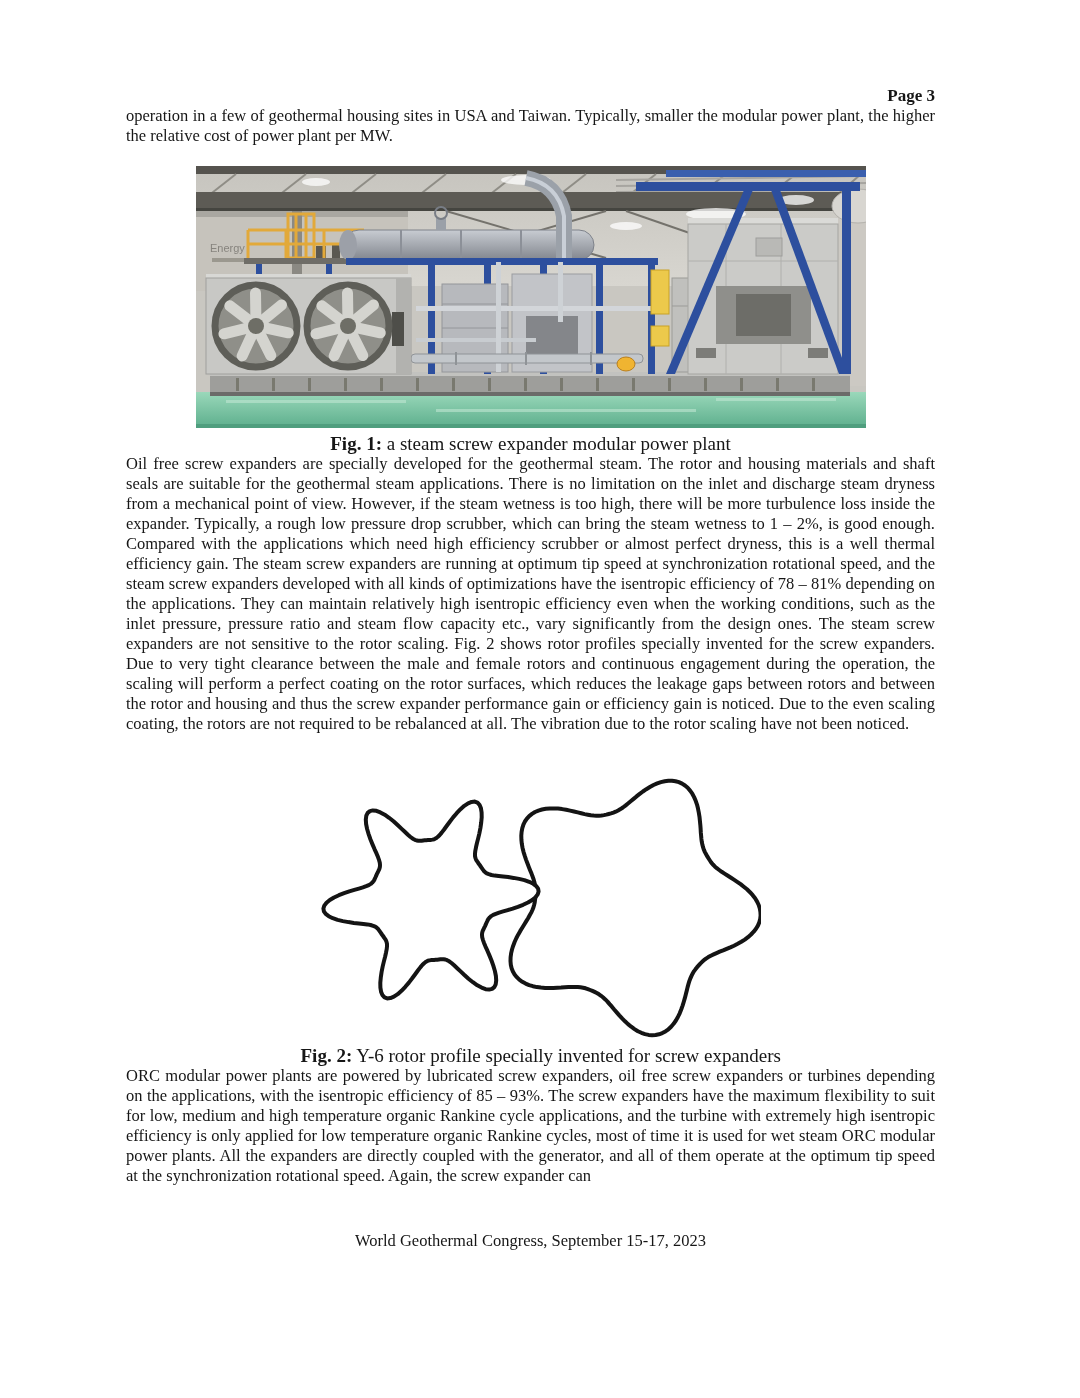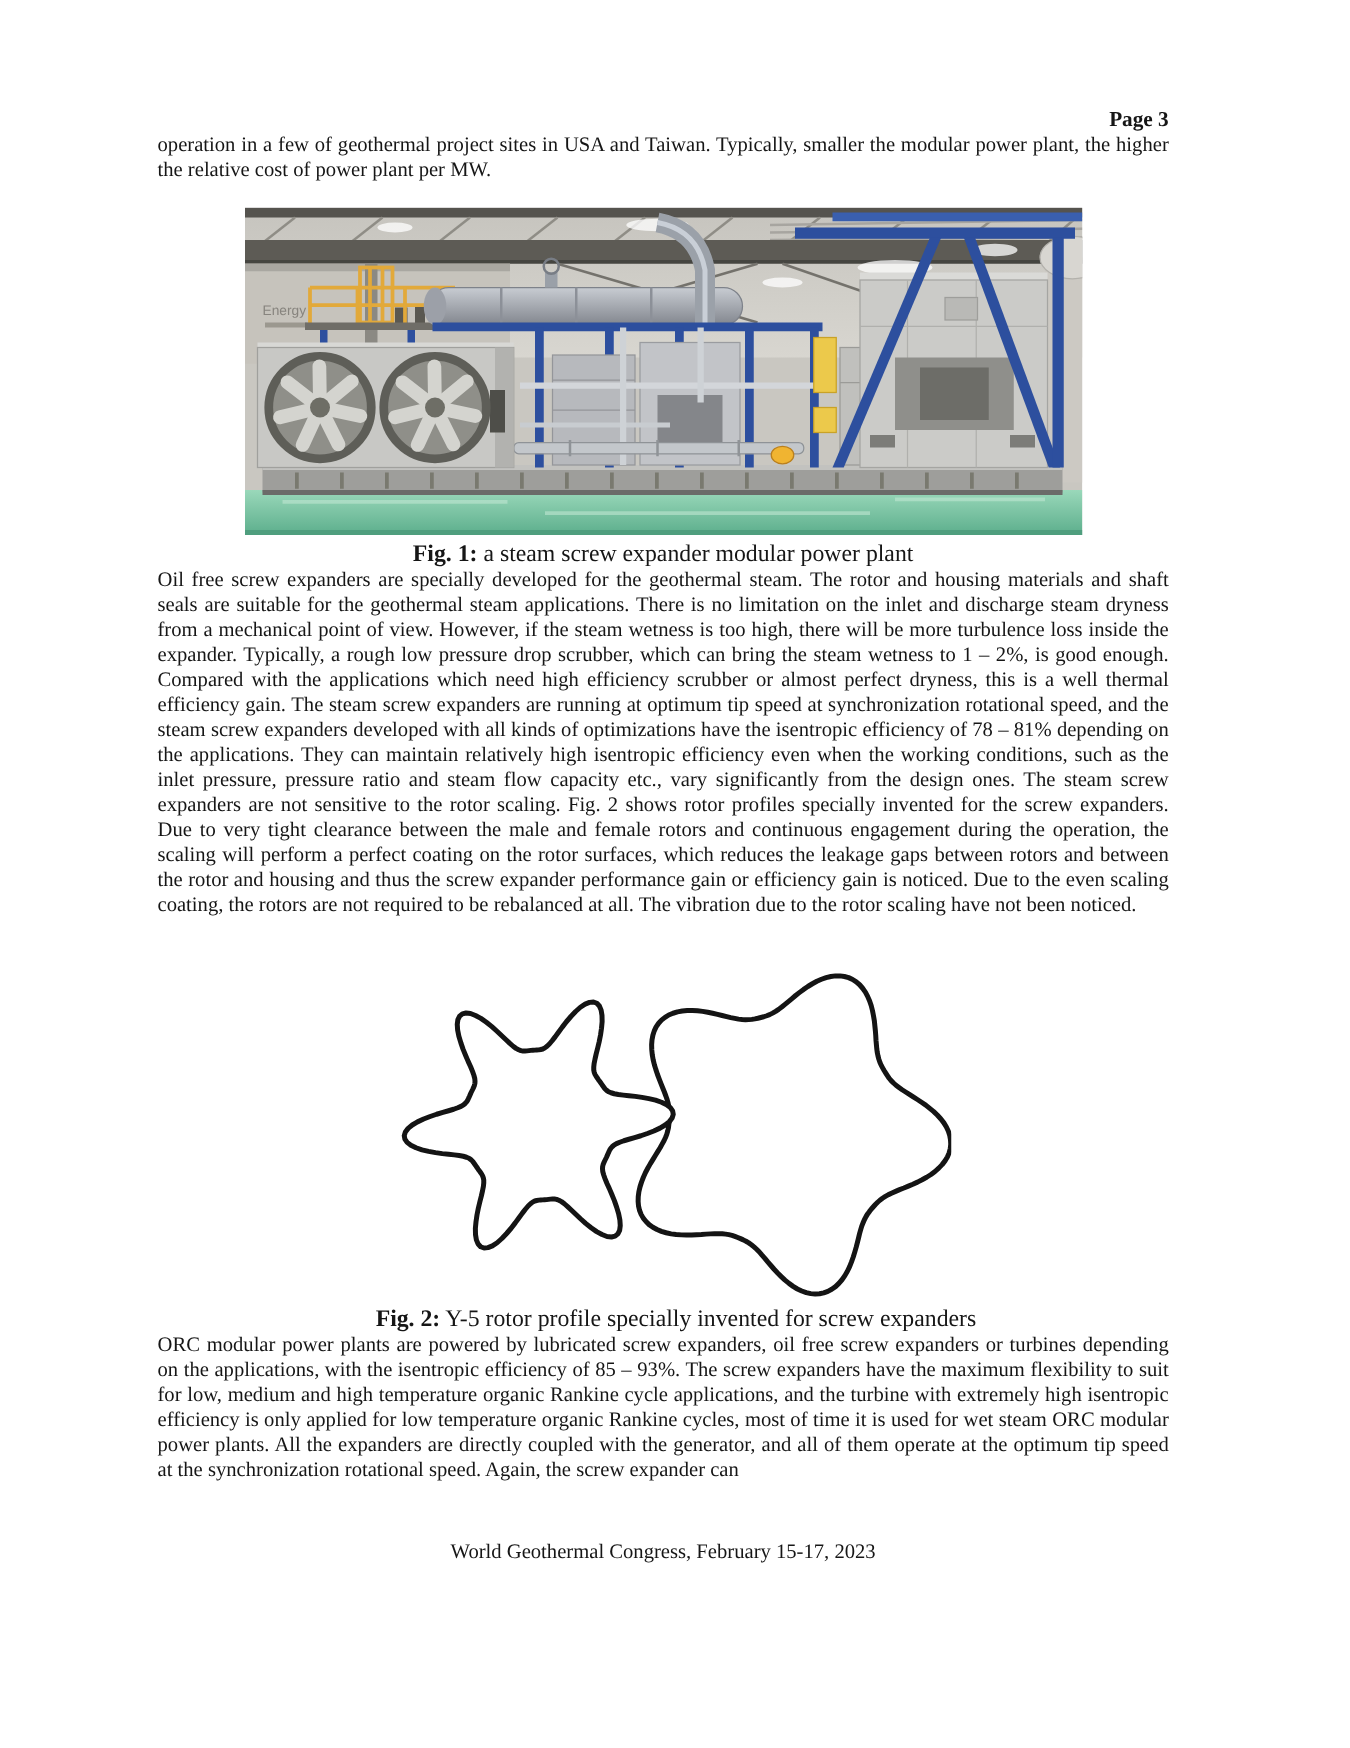--- a/index.html
+++ b/index.html
@@ -51,21 +51,21 @@
     line-height:20px;
   }
 </style>
 </head>
 <body>
 
 <div class="page">
 
   <div class="page-number">Page 3</div>
 
-  <p class="para intro">operation in a few of geothermal project sites in USA and Taiwan. Typically, smaller the modular power plant, the higher the relative cost of power plant per MW.</p>
+  <p class="para intro">operation in a few of geothermal housing sites in USA and Taiwan. Typically, smaller the modular power plant, the higher the relative cost of power plant per MW.</p>
 
   <figure class="figure fig1">
     <div class="photo">
 
       <svg width="670" height="262" viewBox="0 0 670 262">
         <defs>
           <linearGradient id="gCeil" x1="0" y1="0" x2="0" y2="1">
             <stop offset="0" stop-color="#c6c4be"></stop>
               <stop offset="1" stop-color="#d8d6d0"></stop>
           </linearGradient>
@@ -268,21 +268,21 @@
   </figure>
 
   <p class="para body-para">Oil free screw expanders are specially developed for the geothermal steam. The rotor and housing materials and shaft seals are suitable for the geothermal steam applications. There is no limitation on the inlet and discharge steam dryness from a mechanical point of view. However, if the steam wetness is too high, there will be more turbulence loss inside the expander. Typically, a rough low pressure drop scrubber, which can bring the steam wetness to 1 – 2%, is good enough. Compared with the applications which need high efficiency scrubber or almost perfect dryness, this is a well thermal efficiency gain.  The steam screw expanders are running at optimum tip speed at synchronization rotational speed, and the steam screw expanders developed with all kinds of optimizations have the isentropic efficiency of 78 – 81% depending on the applications. They can maintain relatively high isentropic efficiency even when the working conditions, such as the inlet pressure, pressure ratio and steam flow capacity etc., vary significantly from the design ones. The steam screw expanders are not sensitive to the rotor scaling. Fig. 2 shows rotor profiles specially invented for the screw expanders. Due to very tight clearance between the male and female rotors and continuous engagement during the operation, the scaling will perform a perfect coating on the rotor surfaces, which reduces the leakage gaps between rotors and between the rotor and housing and thus the screw expander performance gain or efficiency gain is noticed. Due to the even scaling coating, the rotors are not required to be rebalanced at all. The vibration due to the rotor scaling have not been noticed.</p>
 
   <figure class="figure fig2">
     <svg id="rotor-svg" width="460" height="280" viewBox="0 0 460 280">
       <path id="rotor-female" fill="#ffffff" stroke="#141414" stroke-width="4" stroke-linejoin="round" d="M457.7,145.0L458.8,148.5L459.4,151.9L459.6,155.4L459.2,158.9L458.3,162.3L456.9,165.6L455.0,168.7L452.7,171.7L450.0,174.5L447.0,177.2L443.8,179.6L440.3,181.8L436.7,183.8L433.0,185.7L429.3,187.4L425.7,188.9L422.1,190.4L418.7,191.7L415.5,193.1L412.6,194.4L409.8,195.7L407.3,197.1L405.0,198.6L402.9,200.2L401.1,201.8L399.3,203.6L397.7,205.4L396.1,207.2L394.6,209.1L393.1,211.1L391.8,213.3L390.6,215.6L389.5,218.1L388.4,220.9L387.5,223.9L386.6,227.1L385.8,230.5L384.9,234.1L383.9,237.9L382.8,241.7L381.6,245.6L380.2,249.5L378.7,253.3L376.9,257.0L374.9,260.5L372.6,263.8L370.1,266.7L367.4,269.3L364.4,271.4L361.3,273.1L358.0,274.3L354.6,275.0L351.1,275.2L347.6,274.9L344.0,274.1L340.4,272.8L336.9,271.2L333.5,269.1L330.2,266.7L327.0,264.1L324.0,261.3L321.1,258.4L318.3,255.4L315.7,252.4L313.2,249.5L310.9,246.7L308.6,244.1L306.5,241.6L304.3,239.4L302.2,237.5L300.1,235.8L298.0,234.3L295.8,233.0L293.6,231.9L291.4,230.9L289.2,230.0L286.9,229.1L284.6,228.3L282.1,227.7L279.5,227.3L276.8,227.0L273.8,226.9L270.7,226.9L267.4,227.1L263.8,227.3L260.1,227.6L256.3,227.8L252.3,228.0L248.2,228.0L244.1,227.9L239.9,227.6L235.9,227.1L231.9,226.2L228.1,225.1L224.6,223.6L221.3,221.8L218.3,219.7L215.8,217.2L213.6,214.5L211.9,211.5L210.6,208.2L209.8,204.7L209.5,201.1L209.6,197.3L210.1,193.4L211.0,189.5L212.2,185.7L213.7,181.8L215.4,178.0L217.3,174.4L219.3,170.9L221.4,167.5L223.4,164.2L225.3,161.1L227.1,158.2L228.7,155.3L230.2,152.6L231.4,150.0L232.4,147.5L233.1,145.0L233.7,142.6L234.0,140.1L234.3,137.7L234.5,135.3L234.6,132.8L234.6,130.4L234.5,127.9L234.1,125.3L233.5,122.6L232.7,119.7L231.7,116.8L230.5,113.6L229.2,110.4L227.8,106.9L226.4,103.3L225.0,99.6L223.7,95.7L222.5,91.8L221.5,87.7L220.8,83.7L220.4,79.7L220.3,75.7L220.6,71.9L221.3,68.2L222.4,64.7L223.9,61.5L225.9,58.6L228.2,56.1L231.0,53.9L234.0,52.0L237.4,50.6L241.0,49.5L244.8,48.8L248.8,48.4L252.9,48.4L257.0,48.6L261.1,49.1L265.2,49.8L269.1,50.6L273.0,51.5L276.7,52.4L280.3,53.3L283.6,54.1L286.8,54.7L289.8,55.3L292.7,55.6L295.4,55.8L298.0,55.7L300.5,55.5L302.9,55.1L305.3,54.6L307.7,54.0L310.0,53.4L312.4,52.6L314.7,51.7L317.1,50.5L319.5,49.1L321.9,47.5L324.4,45.6L327.0,43.5L329.7,41.3L332.6,38.9L335.5,36.4L338.7,33.9L341.9,31.5L345.3,29.2L348.9,27.0L352.5,25.0L356.2,23.4L359.9,22.1L363.7,21.2L367.4,20.7L371.0,20.7L374.5,21.2L377.9,22.1L381.1,23.6L384.0,25.5L386.7,27.8L389.1,30.6L391.3,33.7L393.1,37.1L394.7,40.8L396.0,44.6L397.0,48.6L397.8,52.7L398.5,56.8L398.9,60.8L399.3,64.7L399.6,68.5L399.8,72.2L400.1,75.6L400.4,78.9L400.8,81.9L401.4,84.8L402.1,87.4L402.9,89.8L403.9,92.1L405.1,94.3L406.3,96.4L407.6,98.5L408.9,100.5L410.3,102.6L411.9,104.5L413.8,106.4L415.8,108.2L418.2,110.0L420.7,111.8L423.5,113.6L426.5,115.5L429.6,117.5L432.9,119.6L436.2,121.8L439.6,124.1L442.8,126.7L446.0,129.3L449.0,132.2L451.7,135.2L454.1,138.3L456.1,141.6Z"></path>
       <path id="rotor-male" fill="#ffffff" stroke="#141414" stroke-width="4" stroke-linejoin="round" d="M231.2,140.0L227.0,142.5L222.1,144.8L216.9,146.8L211.7,148.6L206.7,150.1L202.1,151.4L198.1,152.6L194.8,153.8L192.2,154.9L190.2,156.1L188.7,157.4L187.6,158.7L186.7,160.1L186.1,161.5L185.4,163.0L184.8,164.4L184.2,165.8L183.5,167.2L182.8,168.6L182.1,170.1L181.5,171.6L181.1,173.2L181.0,175.0L181.2,177.2L181.9,179.8L183.0,182.9L184.5,186.6L186.4,190.7L188.4,195.4L190.5,200.5L192.3,205.7L193.9,211.0L194.9,216.0L195.2,220.5L194.7,224.3L193.3,227.1L191.1,228.9L188.2,229.6L184.6,229.2L180.6,227.6L176.3,225.3L171.9,222.2L167.5,218.7L163.4,215.0L159.6,211.4L156.2,208.2L153.1,205.3L150.5,203.0L148.2,201.3L146.1,200.2L144.3,199.5L142.6,199.2L141.0,199.2L139.4,199.3L137.8,199.5L136.3,199.7L134.7,199.8L133.1,199.9L131.6,200.0L130.0,200.1L128.4,200.4L126.8,200.8L125.1,201.7L123.4,203.0L121.5,204.8L119.3,207.4L116.9,210.5L114.2,214.2L111.2,218.3L107.9,222.6L104.3,226.8L100.5,230.8L96.7,234.2L92.9,236.7L89.4,238.1L86.2,238.4L83.5,237.4L81.5,235.2L80.1,231.9L79.4,227.6L79.3,222.7L79.8,217.4L80.6,211.9L81.7,206.4L82.9,201.4L84.1,196.7L85.0,192.7L85.7,189.2L86.0,186.4L86.0,184.0L85.6,182.1L85.0,180.5L84.2,179.1L83.3,177.8L82.4,176.5L81.5,175.3L80.6,174.0L79.7,172.7L78.8,171.4L77.9,170.1L76.9,168.8L75.7,167.7L74.2,166.6L72.2,165.8L69.6,165.0L66.3,164.4L62.4,163.9L57.9,163.4L52.8,162.9L47.4,162.1L41.9,161.1L36.6,159.9L31.8,158.2L27.7,156.2L24.7,153.9L22.9,151.3L22.4,148.5L23.3,145.6L25.5,142.7L28.8,140.0L33.0,137.5L37.9,135.2L43.1,133.2L48.3,131.4L53.3,129.9L57.9,128.6L61.9,127.4L65.2,126.2L67.8,125.1L69.8,123.9L71.3,122.6L72.4,121.3L73.3,119.9L73.9,118.5L74.6,117.0L75.2,115.6L75.8,114.2L76.5,112.8L77.2,111.4L77.9,109.9L78.5,108.4L78.9,106.8L79.0,105.0L78.8,102.8L78.1,100.2L77.0,97.1L75.5,93.4L73.6,89.3L71.6,84.6L69.5,79.5L67.7,74.3L66.1,69.0L65.1,64.0L64.8,59.5L65.3,55.7L66.7,52.9L68.9,51.1L71.8,50.4L75.4,50.8L79.4,52.4L83.7,54.7L88.1,57.8L92.5,61.3L96.6,65.0L100.4,68.6L103.8,71.8L106.9,74.7L109.5,77.0L111.8,78.7L113.9,79.8L115.7,80.5L117.4,80.8L119.0,80.8L120.6,80.7L122.2,80.5L123.7,80.3L125.3,80.2L126.9,80.1L128.4,80.0L130.0,79.9L131.6,79.6L133.2,79.2L134.9,78.3L136.6,77.0L138.5,75.2L140.7,72.6L143.1,69.5L145.8,65.8L148.8,61.7L152.1,57.4L155.7,53.2L159.5,49.2L163.3,45.8L167.1,43.3L170.6,41.9L173.8,41.6L176.5,42.6L178.5,44.8L179.9,48.1L180.6,52.4L180.7,57.3L180.2,62.6L179.4,68.1L178.3,73.6L177.1,78.6L175.9,83.3L175.0,87.3L174.3,90.8L174.0,93.6L174.0,96.0L174.4,97.9L175.0,99.5L175.8,100.9L176.7,102.2L177.6,103.5L178.5,104.7L179.4,106.0L180.3,107.3L181.2,108.6L182.1,109.9L183.1,111.2L184.3,112.3L185.8,113.4L187.8,114.2L190.4,115.0L193.7,115.6L197.6,116.1L202.1,116.6L207.2,117.1L212.6,117.9L218.1,118.9L223.4,120.1L228.2,121.8L232.3,123.8L235.3,126.1L237.1,128.7L237.6,131.5L236.7,134.4L234.5,137.3Z"></path>
     </svg>
     <figcaption class="fig-caption">
-      <span class="cap-label">Fig. 2:</span><span> Y-5 rotor profile specially invented for screw expanders</span>
+      <span class="cap-label">Fig. 2:</span><span> Y-6 rotor profile specially invented for screw expanders</span>
     </figcaption>
   </figure>
 
   <p class="para orc-para">ORC modular power plants are powered by lubricated screw expanders, oil free screw expanders or turbines depending on the applications, with the isentropic efficiency of 85 – 93%. The screw expanders have the maximum flexibility to suit for low, medium and high temperature organic Rankine cycle applications, and the turbine with extremely high isentropic efficiency is only applied for low temperature organic Rankine cycles, most of time it is used for wet steam ORC modular power plants. All the expanders are directly coupled with the generator, and all of them operate at the optimum tip speed at the synchronization rotational speed. Again, the screw expander can</p>
 
-  <div class="footer">World Geothermal Congress, February 15-17, 2023</div>
+  <div class="footer">World Geothermal Congress, September 15-17, 2023</div>
 
 </div>
 
 </body></html>

